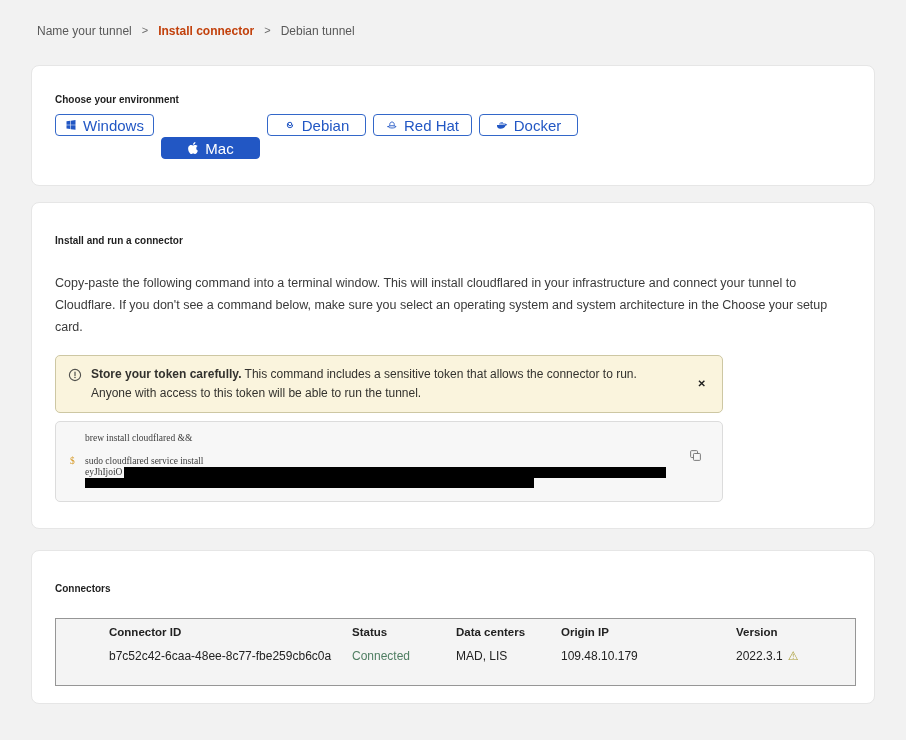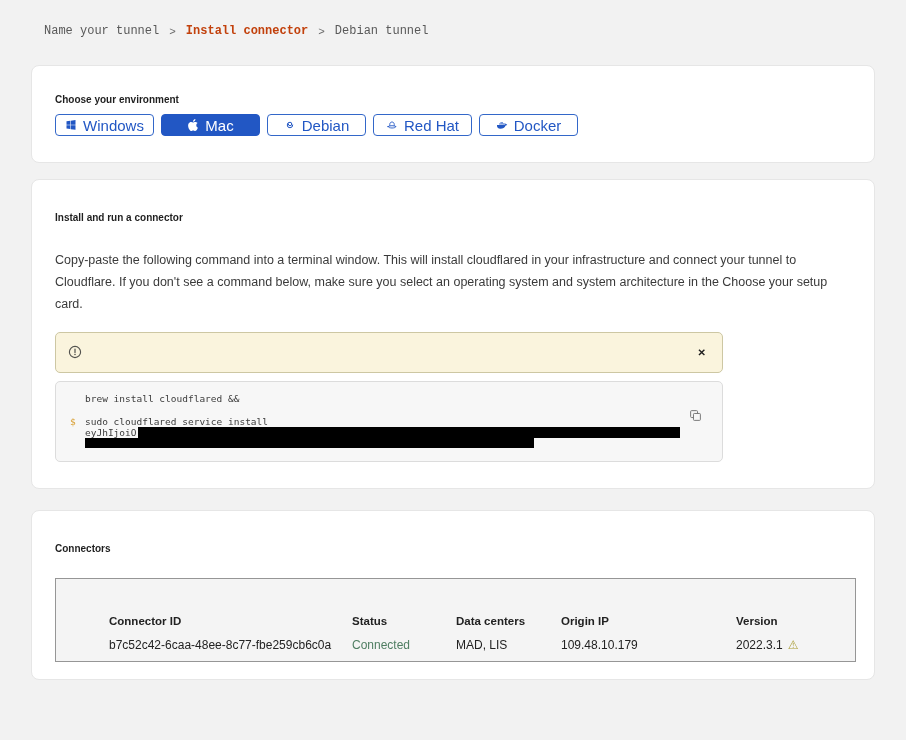--- a/index.html
+++ b/index.html
@@ -5,21 +5,21 @@
   * { box-sizing: border-box; margin: 0; padding: 0; }
   html,body { width: 906px; height: 740px; }
   body {
     background: #f2f2f2;
     font-family: "Liberation Sans", sans-serif;
     color: #222;
   }
   .page { padding: 24px 31px 0 31px; }
 
   
-  .breadcrumb { margin-left: 13px; display: flex; align-items: flex-end; gap: 10px; font-size: 12px; color: #595959; font-family: Liberation Mono, monospace; }
+  .breadcrumb { margin-left: 6px; display: flex; align-items: flex-start; gap: 10px; font-size: 12px; color: #595959; }
   .crumb { cursor: default; }
   .crumb.active { color: #c2410c; font-weight: 700; }
   .crumb-sep { color: #6b6b6b; font-size: 11px; }
 
   
   .card { background: #fff; border: 1px solid #e6e6e6; border-radius: 8px; }
   .card h2 { font-size: 10px; font-weight: 700; color: #1f1f1f; }
   .card-env { margin-top: 27px; padding: 28px 23px 26px 23px; }
   .card-install { margin-top: 16px; padding: 32px 23px 26px 23px; }
   .card-connectors { margin-top: 21px; padding: 32px 23px 17px 23px; }
@@ -28,54 +28,54 @@
   .os-label { margin-top: 27px; font-size: 12.5px; color: #30302f; }
   .os-row { margin-top: 9px; display: flex; gap: 7px; }
   .os-btn {
     width: 99px; height: 22px;
     display: flex; align-items: center; justify-content: center; gap: 6px;
     background: #fff; border: 1px solid #3367c9; border-radius: 4px;
     color: #2257c4; font-size: 15px; font-family: "Liberation Sans", sans-serif;
     cursor: pointer;
   }
   .os-btn svg { width: 12px; height: 12px; flex: 0 0 auto; }
-  .os-btn.selected { background: #2257c4; border-color: #2257c4; color: #fff; }
+  .os-btn.selected { background: #2257c4; border-color: #2257c4; color: #fff; margin-top: 23px; }
 
   
   .desc { margin-top: 27px; font-size: 12.5px; line-height: 1.75; color: #3a3a3a; max-width: 794px; }
   .warn-banner {
     margin-top: 16px; width: 668px;
     background: #faf4dd; border: 1px solid #cdc7a3; border-radius: 5px;
     padding: 9px 12px; display: flex; align-items: flex-start; gap: 9px;
   }
   .warn-banner .warn-info { margin-top: 3px; flex: 0 0 auto; }
   .warn-text { font-size: 12px; line-height: 1.6; color: #33322e; width: 572px; }
   .warn-text b { font-weight: 700; }
   .warn-close { margin-left: auto; align-self: center; background: none; border: none;
     font-size: 10px; font-weight: 700; color: #1d1d1d; cursor: pointer; padding: 2px 4px; }
 
   .code-block {
     margin-top: 8px; width: 668px; position: relative;
     background: #f7f7f7; border: 1px solid #dcdcdc; border-radius: 5px;
     padding: 11px 0 13px 0;
     font-family: "DejaVu Sans Mono", monospace; font-size: 9.5px; color: #3c3c3c;
   }
-  .code-line { display: flex; align-items: center; padding-left: 14px; line-height: 11px; white-space: pre; }
+  .code-line { display: flex; align-items: center; padding-left: 14px; line-height: 11px; white-space: pre; font-family: Liberation Serif, serif; }
   .code-line .prompt { width: 15px; flex: 0 0 auto; color: #d79b2a; }
   .code-line.first { margin-bottom: 12px; }
   .redact { display: inline-block; background: #000; height: 11px; }
   .redact-1 { width: 542px; margin-left: 2px; }
   .redact-2 { width: 449px; height: 10px; }
   .copy-btn { position: absolute; top: 27px; right: 20px; background: none; border: none; cursor: pointer; padding: 0; }
 
   
   .conn-table {
-    margin-top: 24px; width: 801px; height: 84px;
+    margin-top: 24px; width: 801px; height: 68px;
     background: #f4f4f4; border: 1px solid #969696;
-    padding: 36px 0 0 53px; font-size: 11.5px;
+    padding: 7px 0 0 53px; font-size: 11.5px;
   }
   .t-row { display: flex; }
   .t-row.values { margin-top: 11px; font-size: 12px; }
   .t-col { flex: 0 0 auto; }
   .col-id { width: 243px; }
   .col-status { width: 104px; }
   .col-dc { width: 105px; }
   .col-ip { width: 175px; }
   .col-ver { width: 120px; }
   .t-row.headers .t-col { font-weight: 700; color: #222; }
@@ -142,20 +142,21 @@
   <section class="card card-install">
     <h2>Install and run a connector</h2>
     <p class="desc">Copy-paste the following command into a terminal window. This will install cloudflared in your infrastructure and connect your tunnel to Cloudflare. If you don't see a command below, make sure you select an operating system and system architecture in the Choose your setup card.</p>
 
     <div class="warn-banner">
       <span class="warn-info"><svg width="14" height="14" viewBox="0 0 16 16" fill="none">
             <circle cx="8" cy="8" r="6.4" stroke="#52524e" stroke-width="1.3"></circle>
             <path d="M8 4.6v4.1" stroke="#52524e" stroke-width="1.4" stroke-linecap="round"></path>
             <circle cx="8" cy="10.9" r=".9" fill="#52524e"></circle>
           </svg></span>
+      <span class="warn-text"><b>Store your token carefully.</b><span> This command includes a sensitive token that allows the connector to run. Anyone with access to this token will be able to run the tunnel.</span></span>
       <button class="warn-close">✕</button>
     </div>
 
     <div class="code-block">
       <div class="code-line first">
         <span class="prompt"></span>
         <span>brew install cloudflared &amp;&amp;</span>
       </div>
       <div class="code-line">
         <span class="prompt">$</span>

